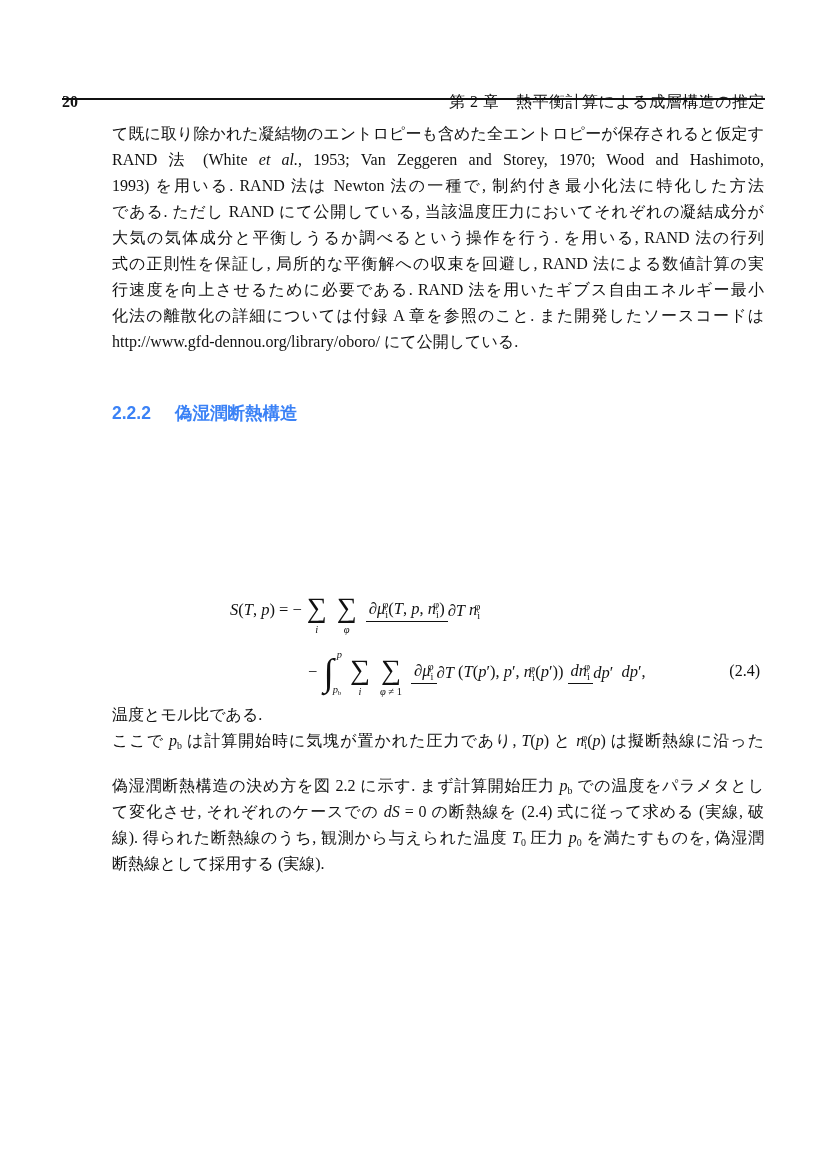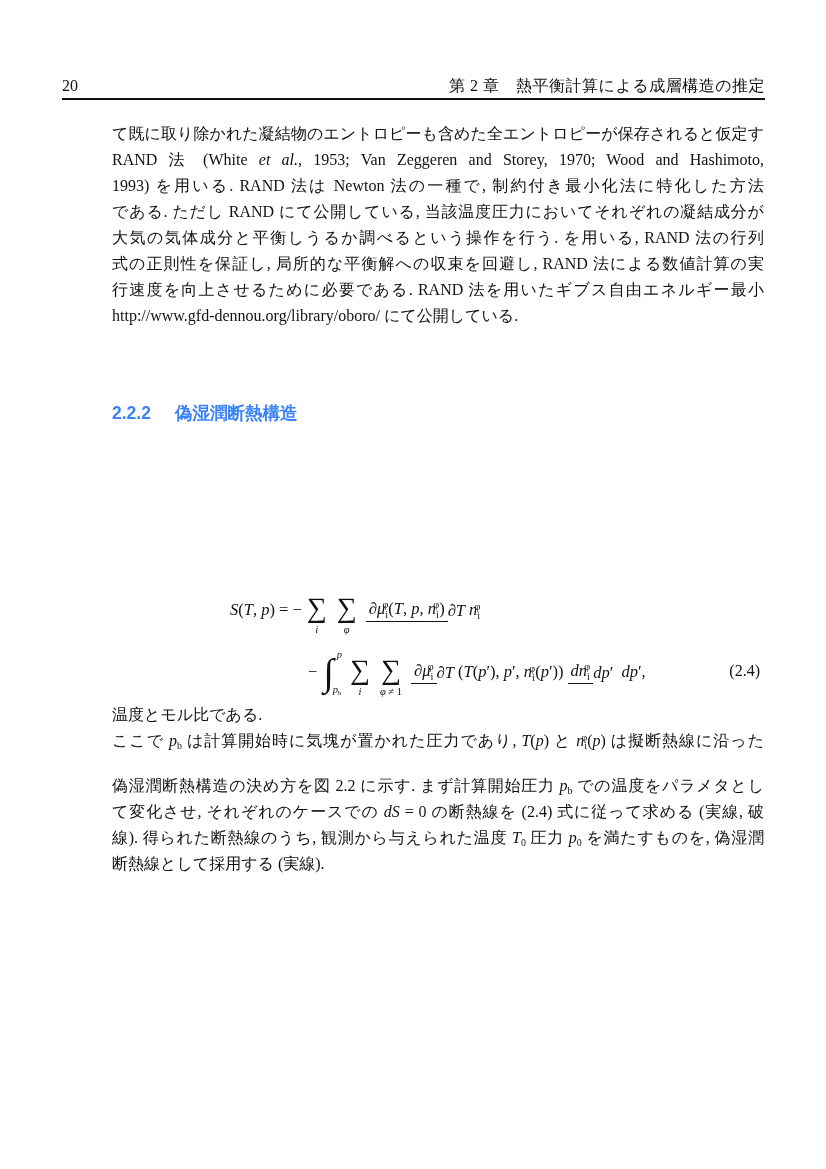--- a/index.html
+++ b/index.html
@@ -22,21 +22,21 @@
     position: absolute;
     left: 62px;
     top: 76px;
     width: 703px;
     display: flex;
     justify-content: space-between;
     align-items: baseline;
     font-size: 16px;
     line-height: 20px;
   }
-  .pagenum { font-weight: normal; }
+  .pagenum { font-weight: bold; margin-top: 16px; }
   .running-title { letter-spacing: 0.5px; }
   .head-rule {
     position: absolute;
     left: 62px;
     top: 98px;
     width: 703px;
     height: 2px;
     background: #111111;
   }
 
@@ -141,20 +141,21 @@
   <div class="head-rule"></div>
 
   <p class="para" style="top:121px">
     <span class="line">て既に取り除かれた凝結物のエントロピーも含めた全エントロピーが保存されると仮定す</span>
     <span class="line">RAND 法 (White <i>et al.</i>, 1953; Van Zeggeren and Storey, 1970; Wood and Hashimoto,</span>
     <span class="line">1993) を用いる. RAND 法は Newton 法の一種で, 制約付き最小化法に特化した方法</span>
     <span class="line">である. ただし RAND にて公開している, 当該温度圧力においてそれぞれの凝結成分が</span>
     <span class="line">大気の気体成分と平衡しうるか調べるという操作を行う. を用いる, RAND 法の行列</span>
     <span class="line">式の正則性を保証し, 局所的な平衡解への収束を回避し, RAND 法による数値計算の実</span>
     <span class="line">行速度を向上させるために必要である. RAND 法を用いたギブス自由エネルギー最小</span>
+    <span class="line">化法の離散化の詳細については付録 A 章を参照のこと. また開発したソースコードは</span>
     <span class="line last">http://www.gfd-dennou.org/library/oboro/ にて公開している.</span>
   </p>
 
   <h2 class="section-heading">
     <span class="sec-num">2.2.2</span><span class="sec-title">偽湿潤断熱構造</span>
   </h2>
 
 
   <div class="equation">
     <div class="eq-row eq-row-1">

